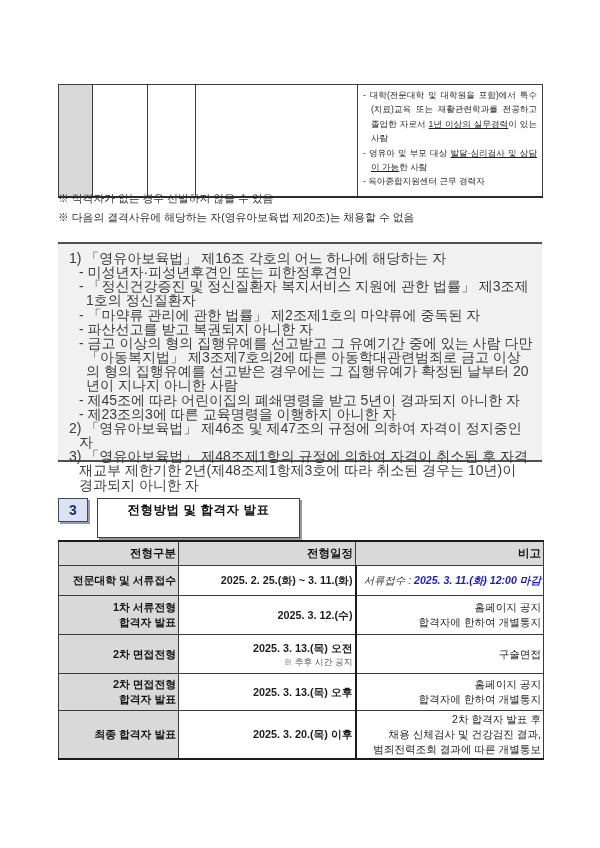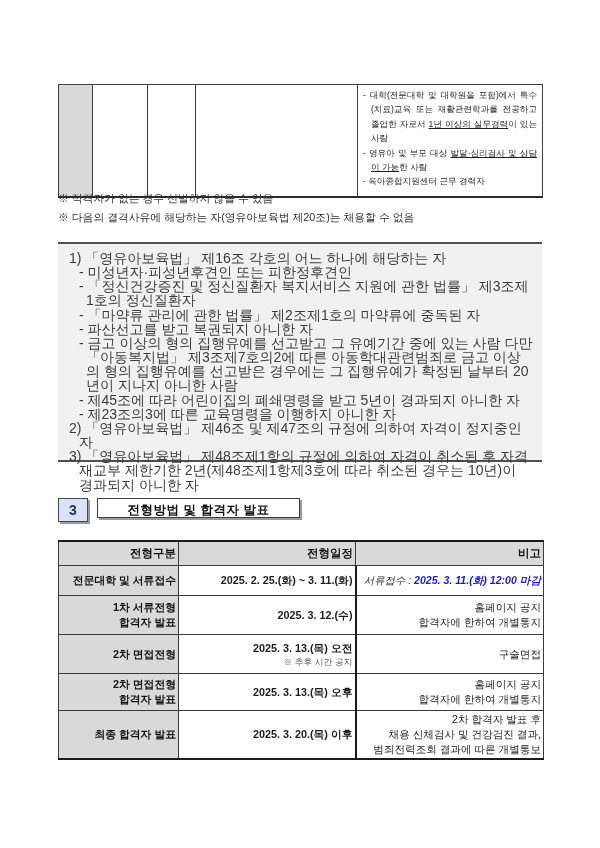--- a/index.html
+++ b/index.html
@@ -58,21 +58,21 @@
   .sec-num{
     position:absolute;left:58px;top:498px;
     width:30px;height:24px;box-sizing:border-box;
     background:#dce2f1;border:1px solid #39496b;
     box-shadow:2px 2px 0 #9a9a9a;
     color:#16336b;font-weight:bold;font-size:14px;
     text-align:center;line-height:23px;
   }
   .sec-title{
     position:absolute;left:97px;top:498px;
-    width:203px;height:20px;box-sizing:border-box;
+    width:203px;height:40px;box-sizing:border-box;
     background:#ffffff;border:1px solid #3f3f3f;
     box-shadow:2px 2px 0 #9a9a9a;
     color:#101010;font-weight:bold;font-size:12.5px;
     text-align:center;line-height:23px;letter-spacing:0.5px;
   }
 
   
   .sched-table{
     position:absolute;left:58px;top:540px;
     width:485px;

